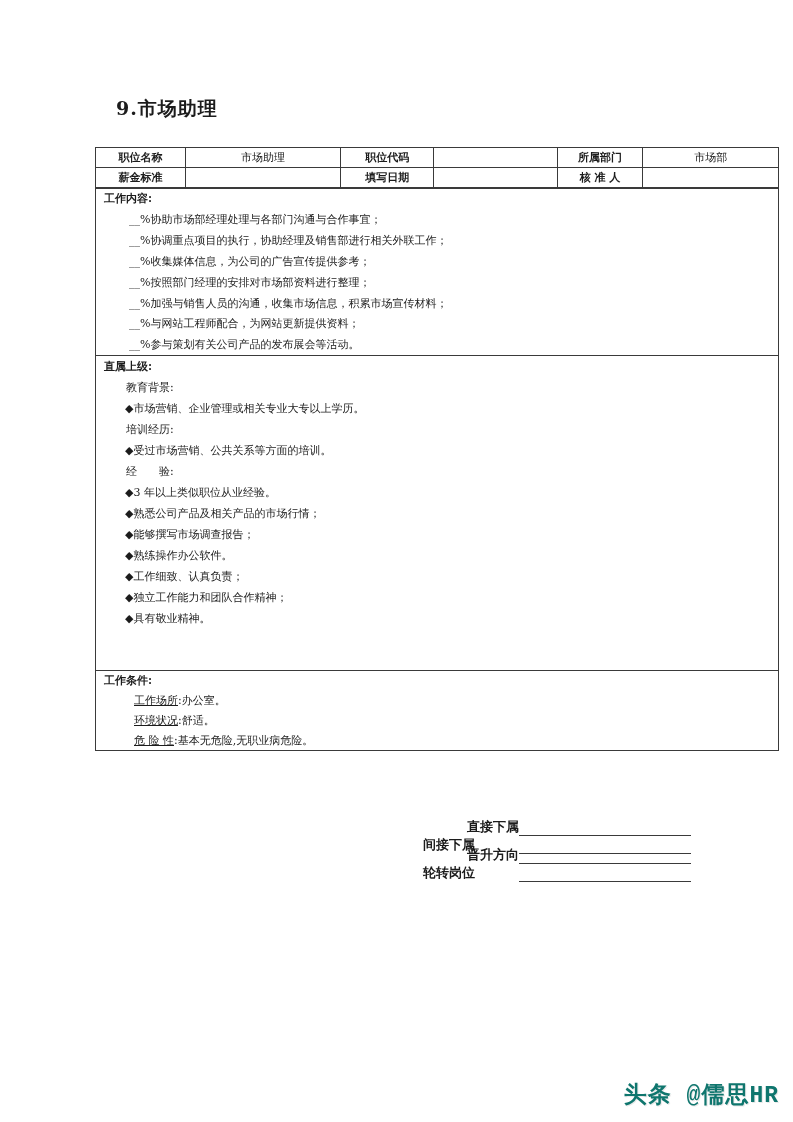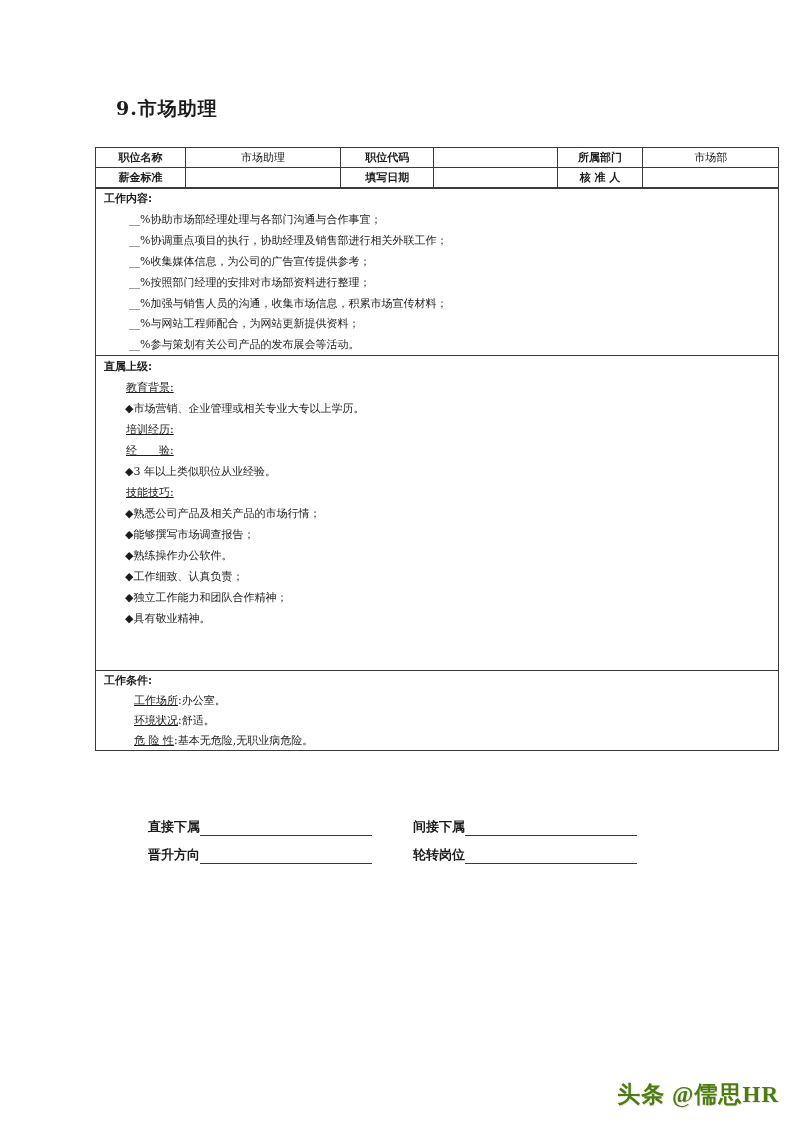--- a/index.html
+++ b/index.html
@@ -32,43 +32,43 @@
   table.grid td:first-child{border-left:none;}
   table.grid td:last-child{border-right:none;}
   td.lbl{font-weight:bold;}
   .section{border-top:1px solid #3a3a3a;box-sizing:border-box;}
   .section .heading{font-weight:bold;padding-left:8px;}
   .sec-summary{height:41px;line-height:20.5px;}
   .sec-summary .body-line{padding-left:40px;}
   .sec-duties{height:167px;line-height:20.9px;}
   .sec-duties .duty-line{padding-left:33px;}
   .sec-quals{height:315px;line-height:21px;}
-  .sec-quals .subhead{padding-left:30px;text-decoration:underline;}
+  .sec-quals .subhead{padding-left:30px;}
   .sec-quals .qual-line{padding-left:29px;}
   .sec-conds{height:80px;line-height:20px;}
   .sec-conds .cond-line{padding-left:38px;}
   .cond-label{text-decoration:underline;}
   .footer{
     position:absolute;left:95px;top:818px;width:596px;
     font-size:13px;
   }
-  .footer-row{display:flex;height:28px;align-items:flex-start;}
+  .footer-row{display:flex;height:28px;align-items:flex-end;flex-direction:column;}
   .footer-field{display:flex;align-items:flex-end;}
   .footer-field .flabel{font-weight:bold;}
   .f1{margin-left:53px;}
-  .f2{margin-left:41px;}
+  .f2{margin-left:41px;gap:44px;}
   .blank-line{
     display:inline-block;width:172px;height:15px;
     border-bottom:1px solid #3a3a3a;
   }
   .watermark{
     position:absolute;right:14px;bottom:12px;
-    font-family:Liberation Serif, serif;
+    font-family:Liberation Mono, monospace;
     font-size:23px;font-weight:bold;
-    color:#4d7c0f;
+    color:#0f766e;
     text-shadow:1px 1px 0 #e9e9e9;
     letter-spacing:1px;
   }
 </style>
 </head>
 <body>
 
 <div class="page">
 
   <div class="title">9.市场助理</div>
@@ -114,23 +114,23 @@
       <div class="duty-line">__%加强与销售人员的沟通，收集市场信息，积累市场宣传材料；</div>
       <div class="duty-line">__%与网站工程师配合，为网站更新提供资料；</div>
       <div class="duty-line">__%参与策划有关公司产品的发布展会等活动。</div>
     </div>
 
     <div class="section sec-quals">
       <div class="heading">直属上级:</div>
       <div class="subhead">教育背景:</div>
       <div class="qual-line">◆市场营销、企业管理或相关专业大专以上学历。</div>
       <div class="subhead">培训经历:</div>
+      <div class="qual-line">◆受过市场营销、公共关系等方面的培训。</div>
       <div class="subhead">经　　验:</div>
       <div class="qual-line">◆3 年以上类似职位从业经验。</div>
-      <div class="subhead">技能技巧:</div>
       <div class="qual-line">◆熟悉公司产品及相关产品的市场行情；</div>
       <div class="qual-line">◆能够撰写市场调查报告；</div>
       <div class="qual-line">◆熟练操作办公软件。</div>
       <div class="qual-line">◆工作细致、认真负责；</div>
       <div class="qual-line">◆独立工作能力和团队合作精神；</div>
       <div class="qual-line">◆具有敬业精神。</div>
     </div>
 
     <div class="section sec-conds">
       <div class="heading">工作条件:</div>

